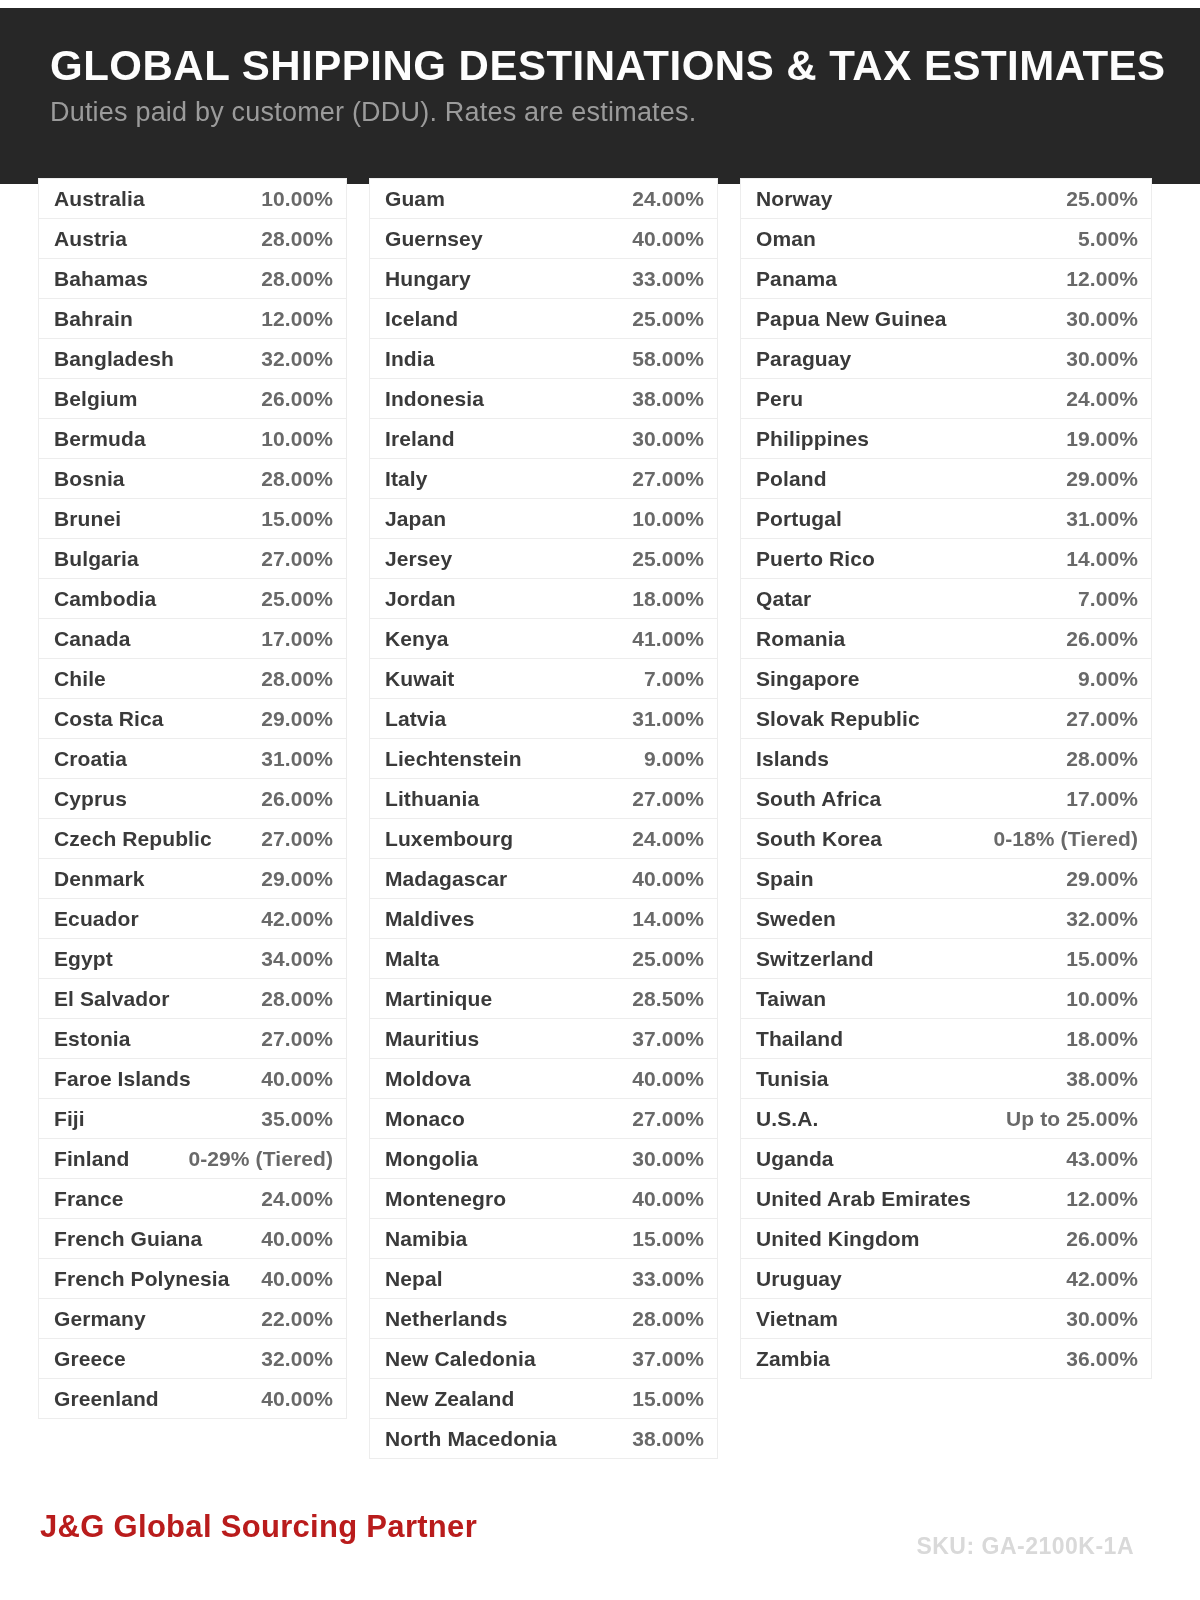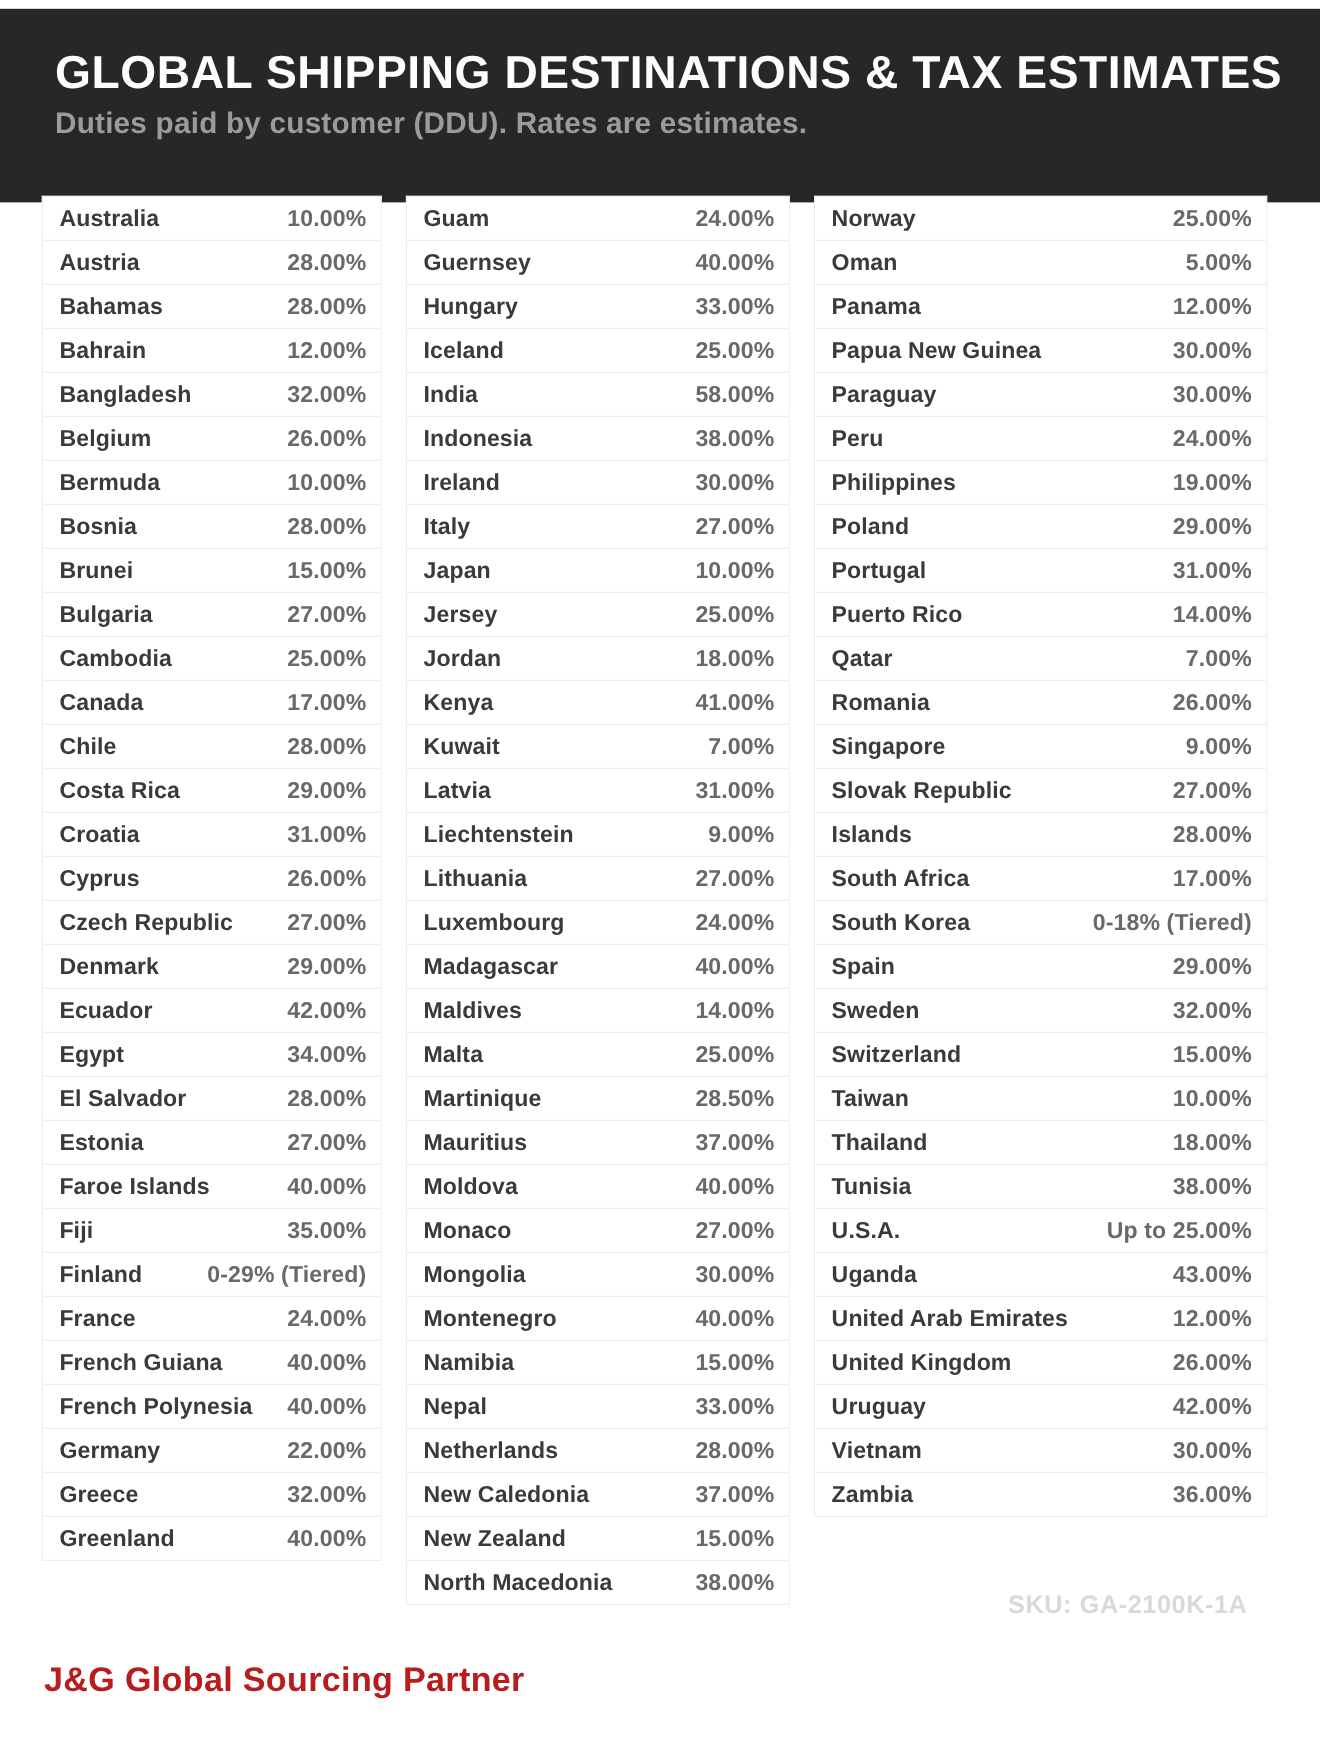--- a/index.html
+++ b/index.html
@@ -22,21 +22,21 @@
     font-size: 42px;
     font-weight: bold;
     letter-spacing: 0.5px;
     line-height: 1.05;
     white-space: nowrap;
   }
   .subtitle {
     margin-top: 9px;
     color: #9b9b9b;
     font-size: 27px;
-    font-weight: bold;
+    font-weight: normal;
     letter-spacing: 0.2px;
     white-space: nowrap;
   }
 
   
   .columns {
     position: absolute; top: 178px; left: 38px; width: 1114px;
     display: flex; justify-content: space-between; align-items: flex-start;
   }
   .col {
@@ -70,21 +70,21 @@
     letter-spacing: 0.1px;
   }
 
   
   .brand {
     position: absolute; left: 40px; top: 1510px;
     color: #b91c1c; font-size: 31px; font-weight: bold;
     line-height: 1.1; letter-spacing: 0.3px;
   }
   .sku {
-    position: absolute; right: 66px; top: 1446px;
+    position: absolute; right: 66px; top: 1534px;
     color: #d9d9d9; font-size: 23px; font-weight: bold;
     line-height: 1.1; letter-spacing: 0.5px; text-align: center;
   }
 </style>
 </head>
 <body>
 
 <div class="page">
 
   <div class="header">

